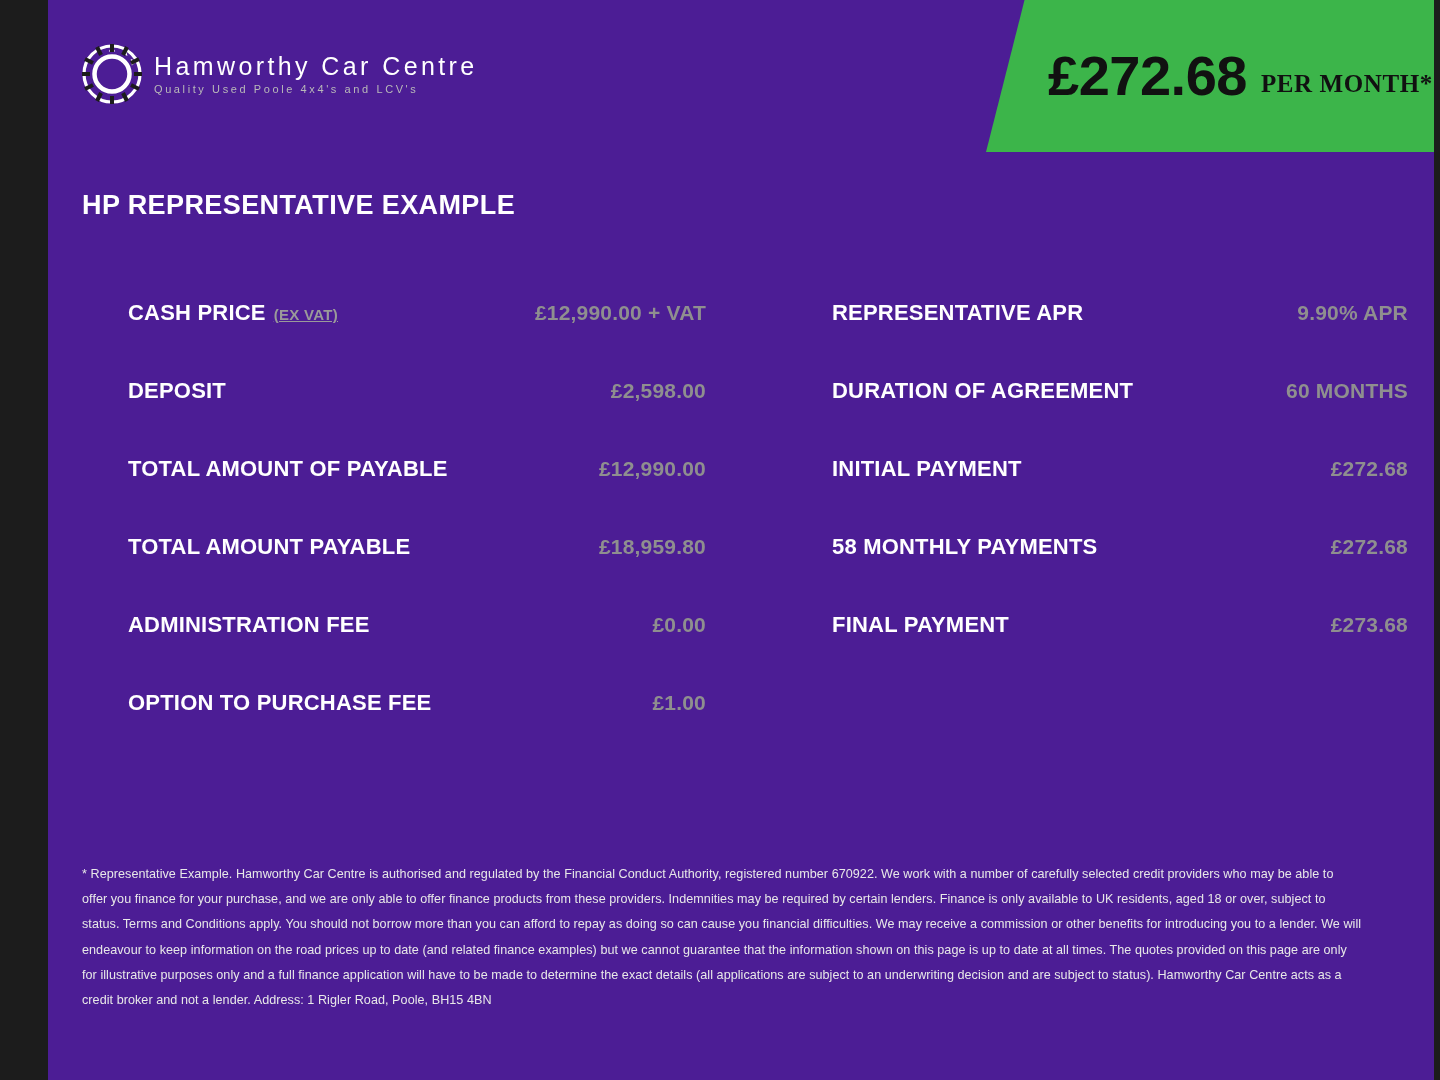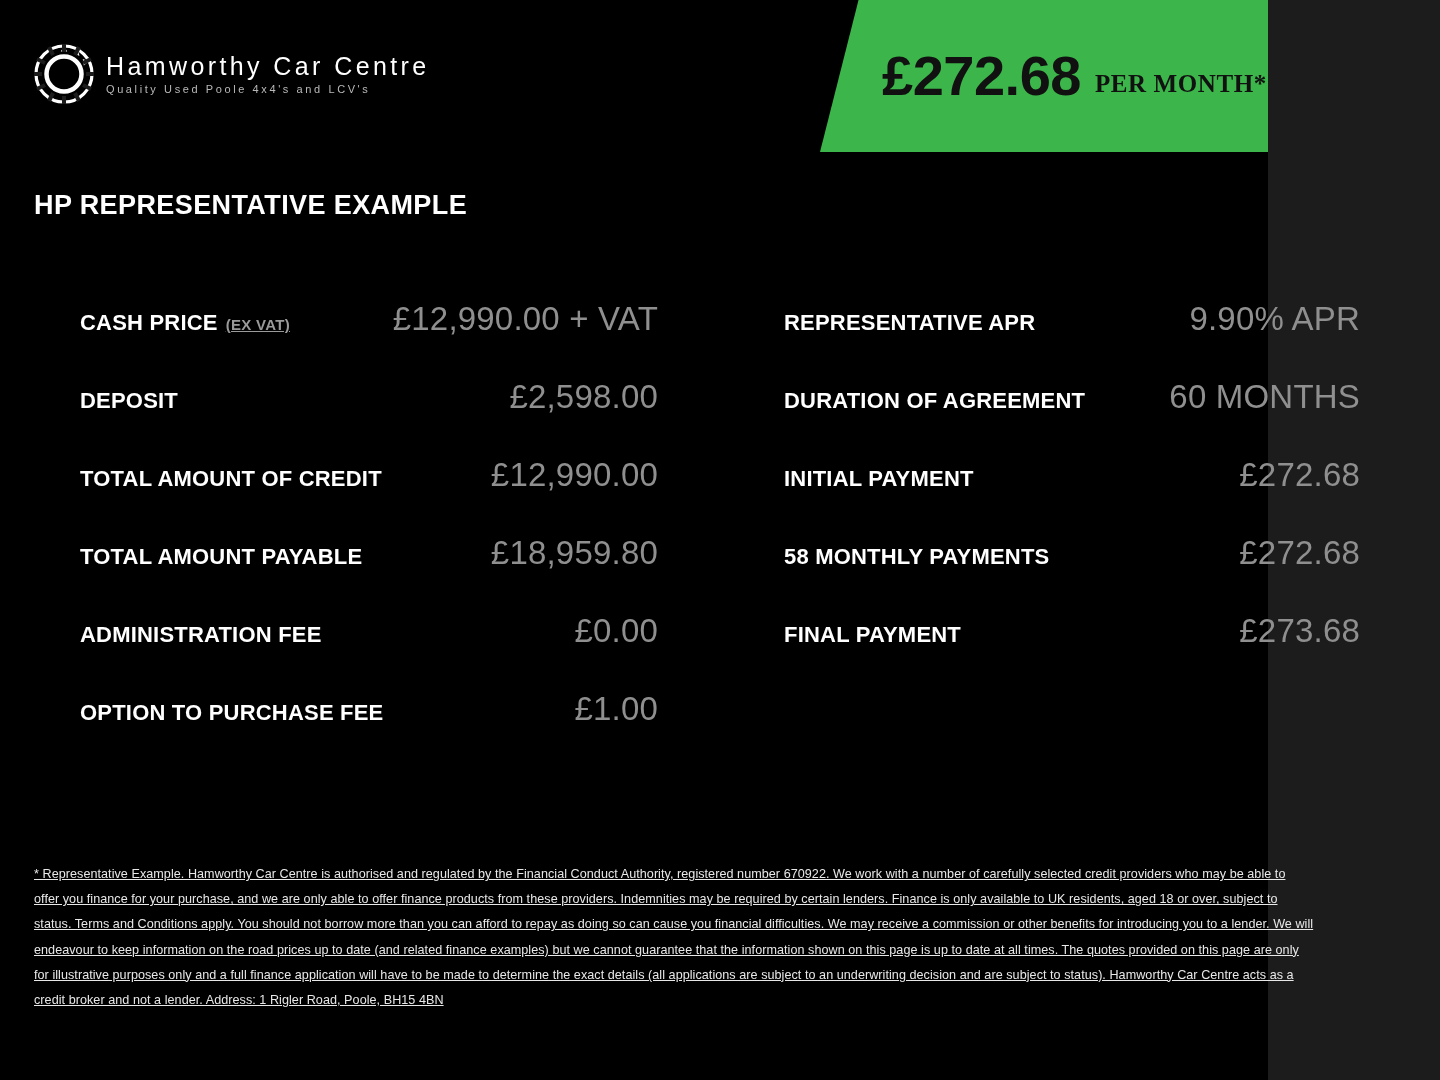--- a/index.html
+++ b/index.html
@@ -5,23 +5,24 @@
   * { box-sizing: border-box; margin: 0; padding: 0; }
   html, body {
     width: 1440px;
     height: 1080px;
     background: #1c1c1c;
     font-family: "Liberation Sans", sans-serif;
     overflow: hidden;
   }
   .page {
     position: relative;
-    width: 1268px;
+    width: 1386px;
     height: 1080px;
-    background: #000000;
+    background: #4c1d95;
+    margin-left: 48px;
   }
 
   
   .header {
     position: relative;
     height: 152px;
     width: 100%;
   }
   .logo-wrap {
     position: absolute;
@@ -131,38 +132,37 @@
   .row-label .sub {
     color: #9a9a9a;
     font-size: 15px;
     font-weight: bold;
     margin-left: 8px;
     letter-spacing: 0.3px;
     text-decoration: underline;
   }
   .row-value {
     color: #8f8f8f;
-    font-size: 33px;
-    font-weight: 400;
+    font-size: 21px;
+    font-weight: 700;
     white-space: nowrap;
     letter-spacing: 0.2px;
   }
 
   
   .disclaimer {
     position: absolute;
     left: 34px;
     top: 862px;
     width: 1280px;
     color: #e8e8e8;
     font-size: 12.6px;
     line-height: 2.0;
     letter-spacing: 0.05px;
     text-align: left;
-    text-decoration: underline;
   }
 </style>
 </head>
 <body>
 
 <div class="page">
 
   <div class="header">
 
     <div class="logo-wrap">
@@ -210,21 +210,21 @@
     <div class="col left">
       <div class="row">
         <span class="row-label"><span>CASH PRICE</span><span class="sub">(EX VAT)</span></span>
         <span class="row-value">£12,990.00 + VAT</span>
       </div>
       <div class="row">
         <span class="row-label">DEPOSIT</span>
         <span class="row-value">£2,598.00</span>
       </div>
       <div class="row">
-        <span class="row-label">TOTAL AMOUNT OF CREDIT</span>
+        <span class="row-label">TOTAL AMOUNT OF PAYABLE</span>
         <span class="row-value">£12,990.00</span>
       </div>
       <div class="row">
         <span class="row-label">TOTAL AMOUNT PAYABLE</span>
         <span class="row-value">£18,959.80</span>
       </div>
       <div class="row">
         <span class="row-label">ADMINISTRATION FEE</span>
         <span class="row-value">£0.00</span>
       </div>

